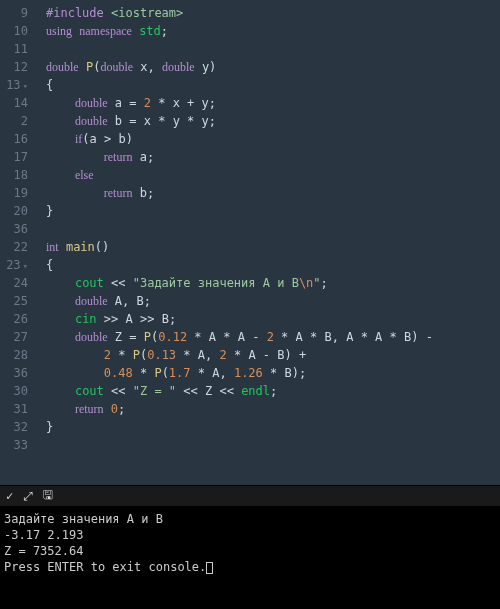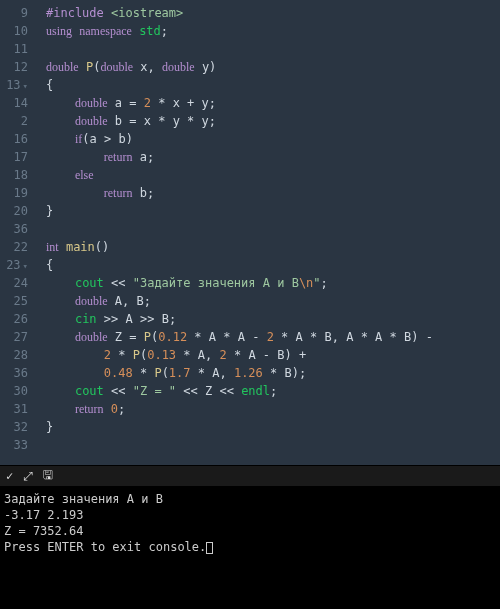--- a/index.html
+++ b/index.html
@@ -63,21 +63,21 @@
   align-items: center;
   padding: 0 6px;
   gap: 10px;
 }
 .toolbar .ico {
   color: #ddd;
   font-size: 12px;
   cursor: pointer;
 }
 .console {
-  height: 122px;
+  height: 102px;
   background: #000;
   color: #ccc;
   font-family: monospace;
   font-size: 12px;
   padding: 4px 4px;
   line-height: 16px;
   white-space: pre-wrap;
 }
 .cursor {
   display: inline-block;

